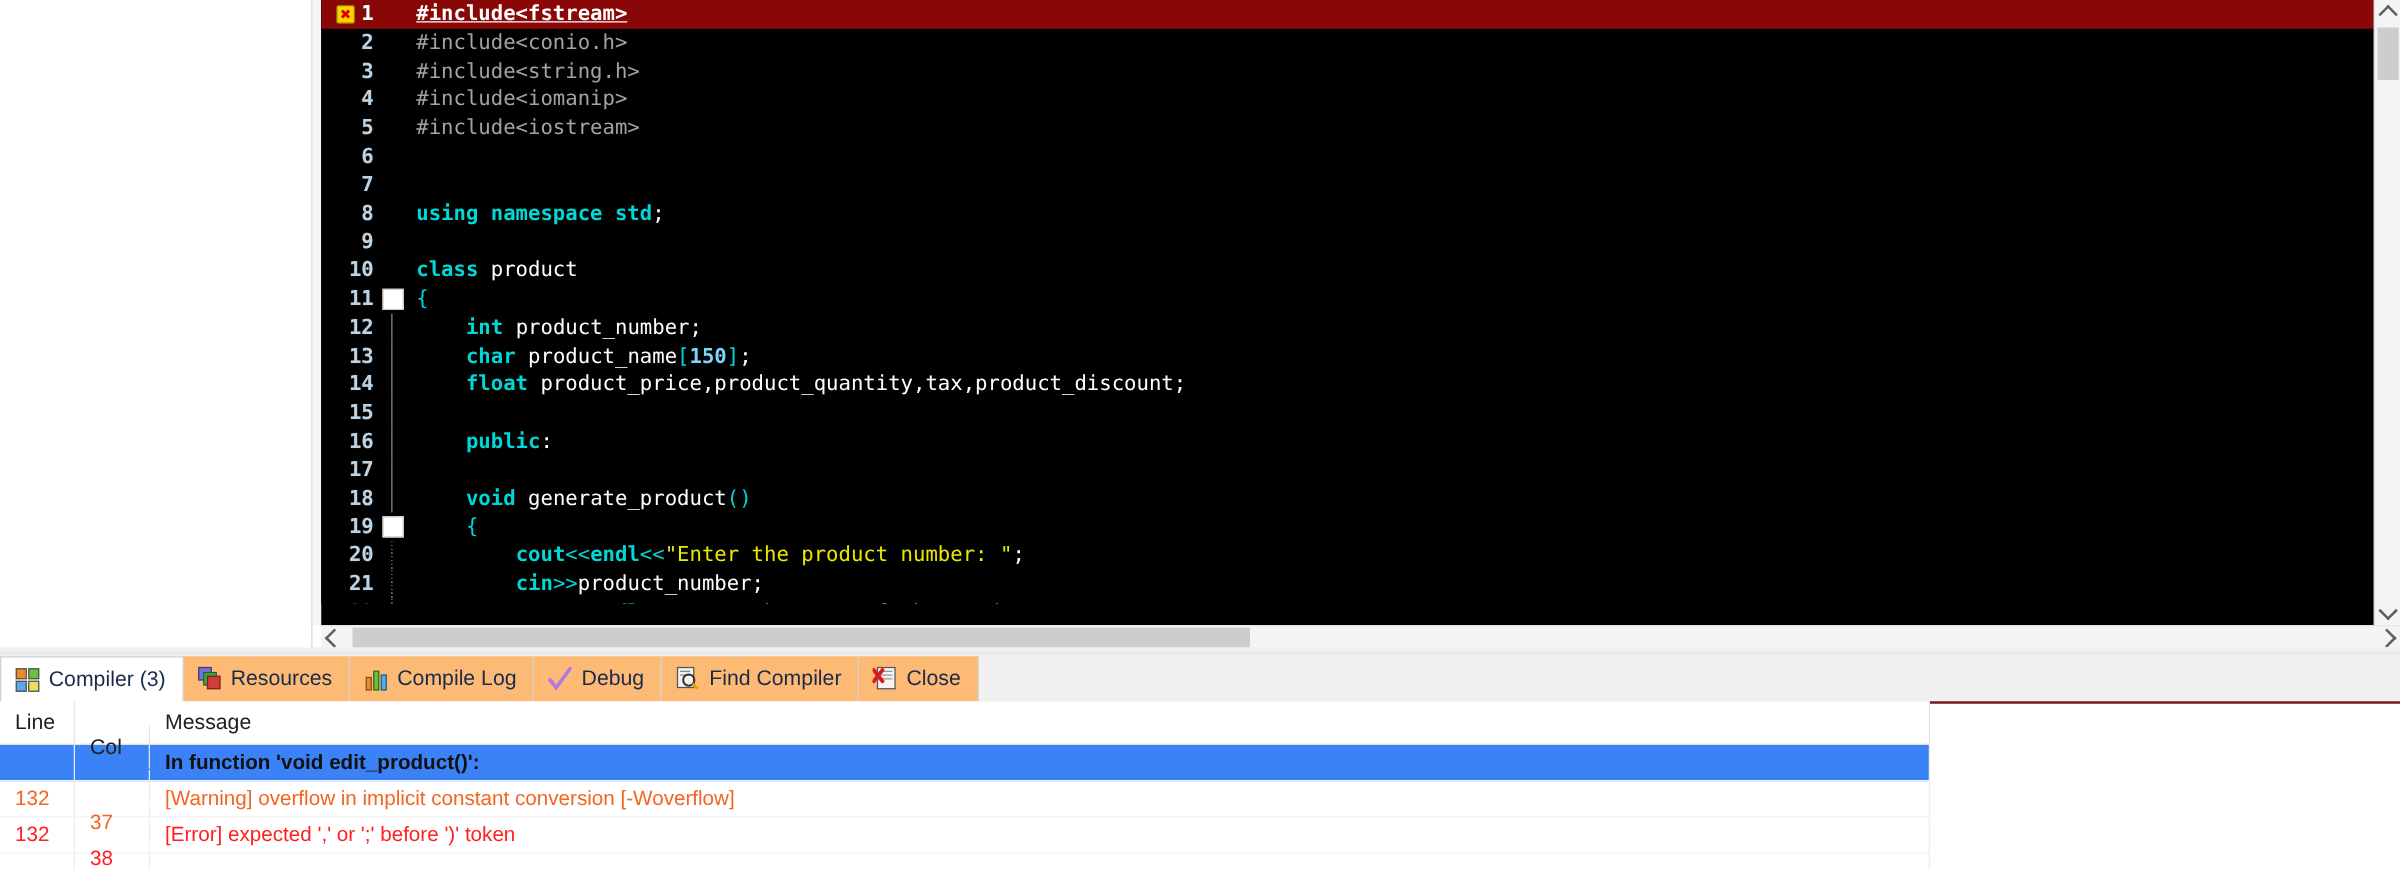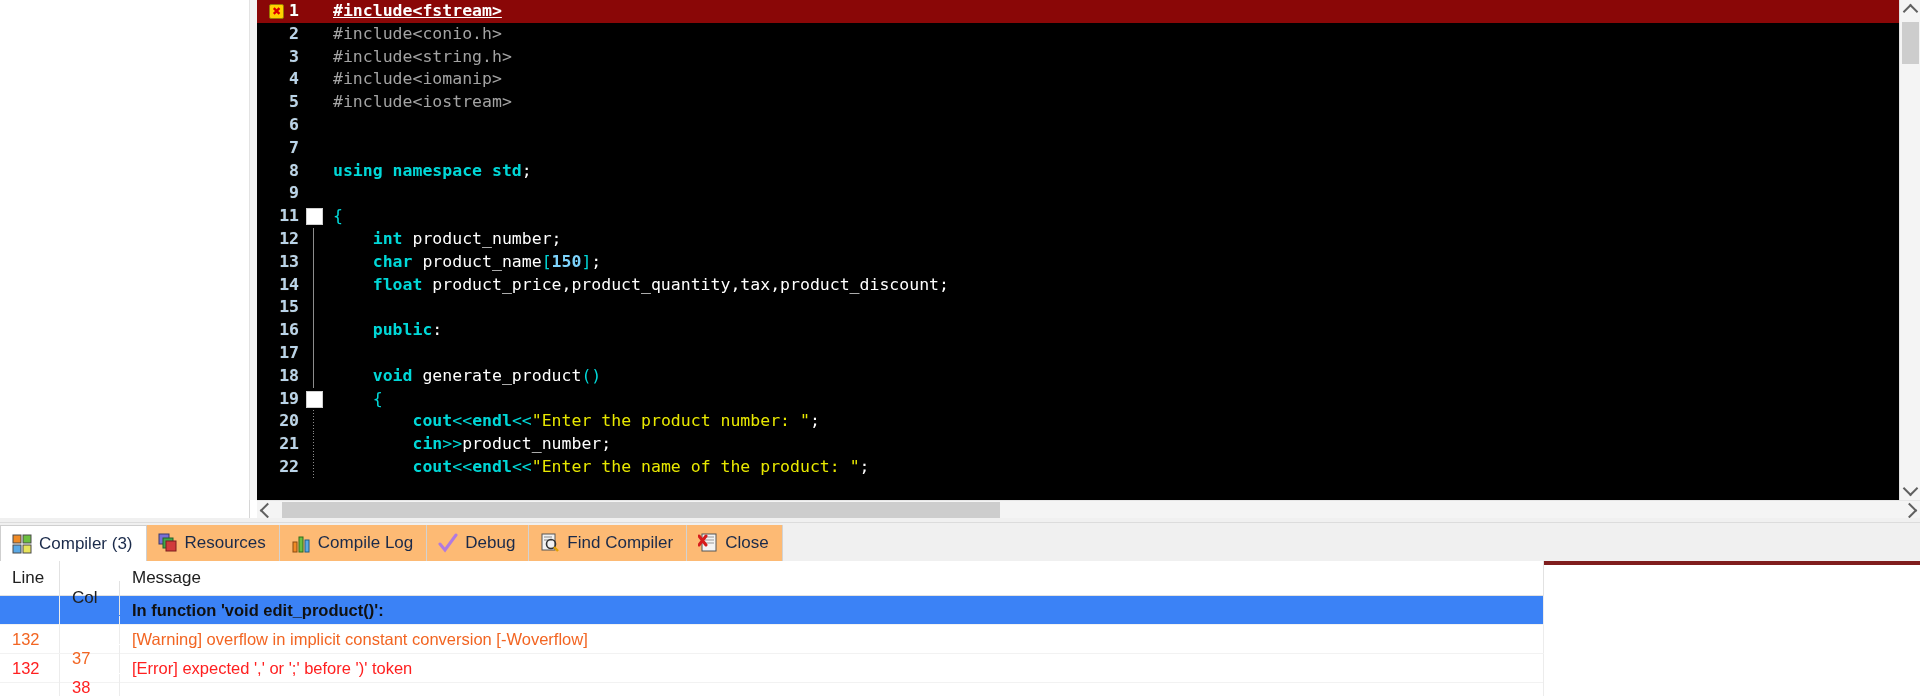--- a/index.html
+++ b/index.html
@@ -117,21 +117,21 @@
   }
 
   
   .bottom{
     position:absolute;left:0;top:522px;width:1920px;height:174px;
     background:#ffffff;border-top:1px solid #dcdcdc;
   }
   .tabbar{
     position:absolute;left:0;top:0;width:1920px;height:38px;
     background:#f0f0f0;display:flex;align-items:flex-end;
-    border-bottom:4px solid #7f1d1d;
+    border-bottom:2px solid #7f1d1d;
   }
   .tab{
     height:36px;display:flex;align-items:center;gap:7px;
     padding:0 13px 0 11px;box-sizing:border-box;
     font-size:17px;color:#1a2a4a;
     border-right:1px solid #d2d2d2;
     background:#fdba74;cursor:default;
   }
   .tab.active{
     background:#ffffff;border-top:1px solid #cfcfcf;border-left:1px solid #cfcfcf;
@@ -182,20 +182,21 @@
       <div class="editor" id="editor">
           <div class="code-row err"><div class="errmark">✖</div><span class="gutter">1</span><span class="foldcol"></span><span class="codetext"><span class="t-plain">#include&lt;fstream&gt;</span></span></div>
           <div class="code-row"><span class="gutter">2</span><span class="foldcol"></span><span class="codetext"><span class="t-pre">#include&lt;conio.h&gt;</span></span></div>
           <div class="code-row"><span class="gutter">3</span><span class="foldcol"></span><span class="codetext"><span class="t-pre">#include&lt;string.h&gt;</span></span></div>
           <div class="code-row"><span class="gutter">4</span><span class="foldcol"></span><span class="codetext"><span class="t-pre">#include&lt;iomanip&gt;</span></span></div>
           <div class="code-row"><span class="gutter">5</span><span class="foldcol"></span><span class="codetext"><span class="t-pre">#include&lt;iostream&gt;</span></span></div>
           <div class="code-row"><span class="gutter">6</span><span class="foldcol"></span><span class="codetext"></span></div>
           <div class="code-row"><span class="gutter">7</span><span class="foldcol"></span><span class="codetext"></span></div>
           <div class="code-row"><span class="gutter">8</span><span class="foldcol"></span><span class="codetext"><span class="t-kw">using</span><span class="t-plain"> </span><span class="t-kw">namespace</span><span class="t-plain"> </span><span class="t-kw">std</span><span class="t-plain">;</span></span></div>
           <div class="code-row"><span class="gutter">9</span><span class="foldcol"></span><span class="codetext"></span></div>
+          <div class="code-row"><span class="gutter">10</span><span class="foldcol"></span><span class="codetext"><span class="t-kw">class</span><span class="t-plain"> </span><span class="t-plain">product</span></span></div>
           <div class="code-row"><span class="gutter">11</span><span class="foldcol"><span class="fold-box"></span></span><span class="codetext"><span class="t-op">{</span></span></div>
           <div class="code-row"><span class="gutter">12</span><span class="foldcol"><span class="fold-line"></span></span><span class="codetext"><span class="t-plain"> </span><span class="t-plain"> </span><span class="t-plain"> </span><span class="t-plain"> </span><span class="t-kw">int</span><span class="t-plain"> </span><span class="t-plain">product_number</span><span class="t-plain">;</span></span></div>
           <div class="code-row"><span class="gutter">13</span><span class="foldcol"><span class="fold-line"></span></span><span class="codetext"><span class="t-plain"> </span><span class="t-plain"> </span><span class="t-plain"> </span><span class="t-plain"> </span><span class="t-kw">char</span><span class="t-plain"> </span><span class="t-plain">product_name</span><span class="t-op">[</span><span class="t-num">150</span><span class="t-op">]</span><span class="t-plain">;</span></span></div>
           <div class="code-row"><span class="gutter">14</span><span class="foldcol"><span class="fold-line"></span></span><span class="codetext"><span class="t-plain"> </span><span class="t-plain"> </span><span class="t-plain"> </span><span class="t-plain"> </span><span class="t-kw">float</span><span class="t-plain"> </span><span class="t-plain">product_price</span><span class="t-plain">,</span><span class="t-plain">product_quantity</span><span class="t-plain">,</span><span class="t-plain">tax</span><span class="t-plain">,</span><span class="t-plain">product_discount</span><span class="t-plain">;</span></span></div>
           <div class="code-row"><span class="gutter">15</span><span class="foldcol"><span class="fold-line"></span></span><span class="codetext"></span></div>
           <div class="code-row"><span class="gutter">16</span><span class="foldcol"><span class="fold-line"></span></span><span class="codetext"><span class="t-plain"> </span><span class="t-plain"> </span><span class="t-plain"> </span><span class="t-plain"> </span><span class="t-kw">public</span><span class="t-plain">:</span></span></div>
           <div class="code-row"><span class="gutter">17</span><span class="foldcol"><span class="fold-line"></span></span><span class="codetext"></span></div>
           <div class="code-row"><span class="gutter">18</span><span class="foldcol"><span class="fold-line"></span></span><span class="codetext"><span class="t-plain"> </span><span class="t-plain"> </span><span class="t-plain"> </span><span class="t-plain"> </span><span class="t-kw">void</span><span class="t-plain"> </span><span class="t-plain">generate_product</span><span class="t-op">(</span><span class="t-op">)</span></span></div>
           <div class="code-row"><span class="gutter">19</span><span class="foldcol"><span class="fold-box"></span></span><span class="codetext"><span class="t-plain"> </span><span class="t-plain"> </span><span class="t-plain"> </span><span class="t-plain"> </span><span class="t-op">{</span></span></div>
           <div class="code-row"><span class="gutter">20</span><span class="foldcol"><span class="fold-dot"></span></span><span class="codetext"><span class="t-plain"> </span><span class="t-plain"> </span><span class="t-plain"> </span><span class="t-plain"> </span><span class="t-plain"> </span><span class="t-plain"> </span><span class="t-plain"> </span><span class="t-plain"> </span><span class="t-kw">cout</span><span class="t-op">&lt;</span><span class="t-op">&lt;</span><span class="t-kw">endl</span><span class="t-op">&lt;</span><span class="t-op">&lt;</span><span class="t-str">"Enter the product number: "</span><span class="t-plain">;</span></span></div>

